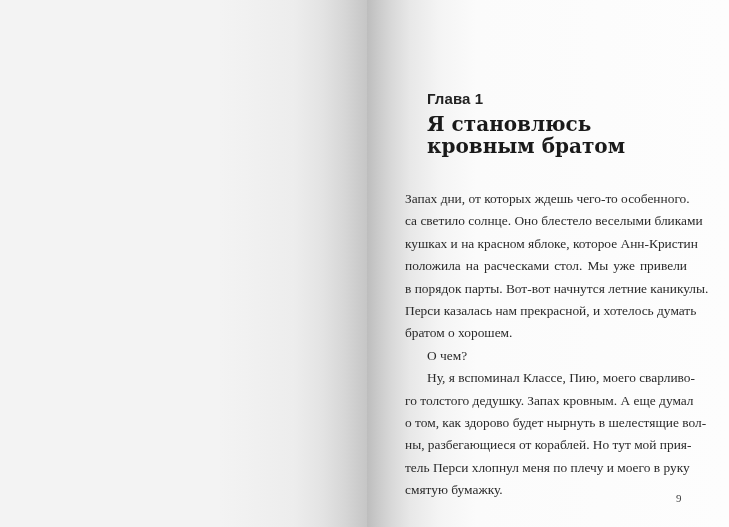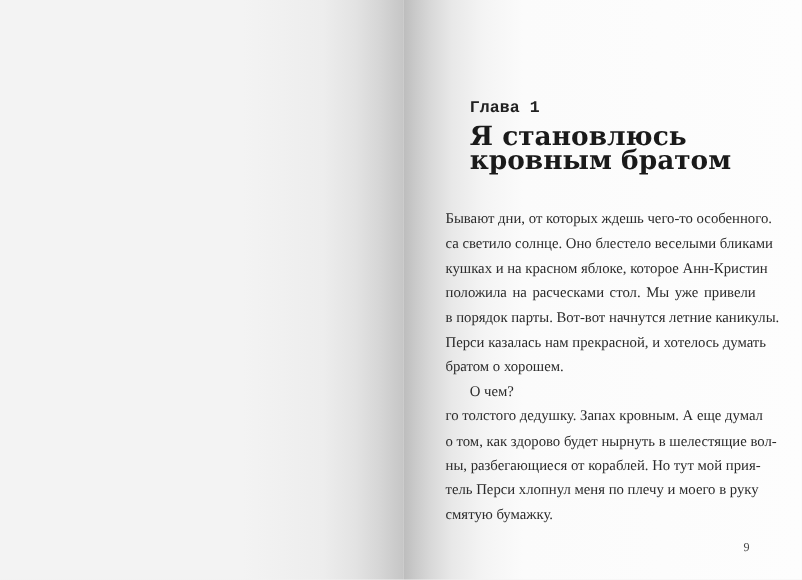--- a/index.html
+++ b/index.html
@@ -40,33 +40,33 @@
         #d9d9d9 7%,
         #e8e8e8 12%,
         #f4f4f4 20%,
         #fbfbfb 30%,
         #fdfdfd 100%);
     }
     .chapter-label {
       position: absolute;
       left: 427px;
       top: 90px;
-      font-family: Liberation Mono, monospace;
+      font-family: Liberation Sans, sans-serif;
       font-size: 15px;
       font-weight: bold;
       color: #222;
       letter-spacing: 0.1px;
     }
     .chapter-title {
       position: absolute;
       left: 427px;
       top: 113px;
       width: 260px;
       font-family: "DejaVu Serif", "Liberation Serif", serif;
-      font-size: 24px;
+      font-size: 20px;
       font-weight: bold;
       line-height: 22px;
       color: #1a1a1a;
     }
     .body-text {
       position: absolute;
       left: 405px;
       top: 188px;
       width: 282px;
       font-family: "Liberation Serif", "DejaVu Serif", serif;
@@ -105,37 +105,38 @@
 <div class="spread">
   <div class="page-left"></div>
   <div class="page-right"></div>
 
   <div class="chapter-label">Глава 1</div>
   <div class="chapter-title">Я становлюсь кровным братом</div>
 
   <div class="body-text">
 
     <p>
-      <span class="line last">Бывают дни, от которых ждешь чего-то особенного.</span>
+      <span class="line last">Запах дни, от которых ждешь чего-то особенного.</span>
     </p>
 
     <p>
       <span class="line">са светило солнце. Оно блестело веселыми бликами</span>
       <span class="line">кушках и на красном яблоке, которое Анн-Кристин</span>
       <span class="line">положила на расческами стол. Мы уже привели</span>
       <span class="line">в порядок парты. Вот-вот начнутся летние каникулы.</span>
       <span class="line">Перси казалась нам прекрасной, и хотелось думать</span>
       <span class="line last">братом о хорошем.</span>
     </p>
 
     <p>
       <span class="line indent last">О чем?</span>
     </p>
 
     <p>
+      <span class="line indent">Ну, я вспоминал Классе, Пию, моего сварливо-</span>
       <span class="line">го толстого дедушку. Запах кровным. А еще думал</span>
       <span class="line">о том, как здорово будет нырнуть в шелестящие вол-</span>
       <span class="line">ны, разбегающиеся от кораблей. Но тут мой прия-</span>
       <span class="line">тель Перси хлопнул меня по плечу и моего в руку</span>
       <span class="line last">смятую бумажку.</span>
     </p>
   </div>
 
   <div class="page-number">9</div>
 </div>

